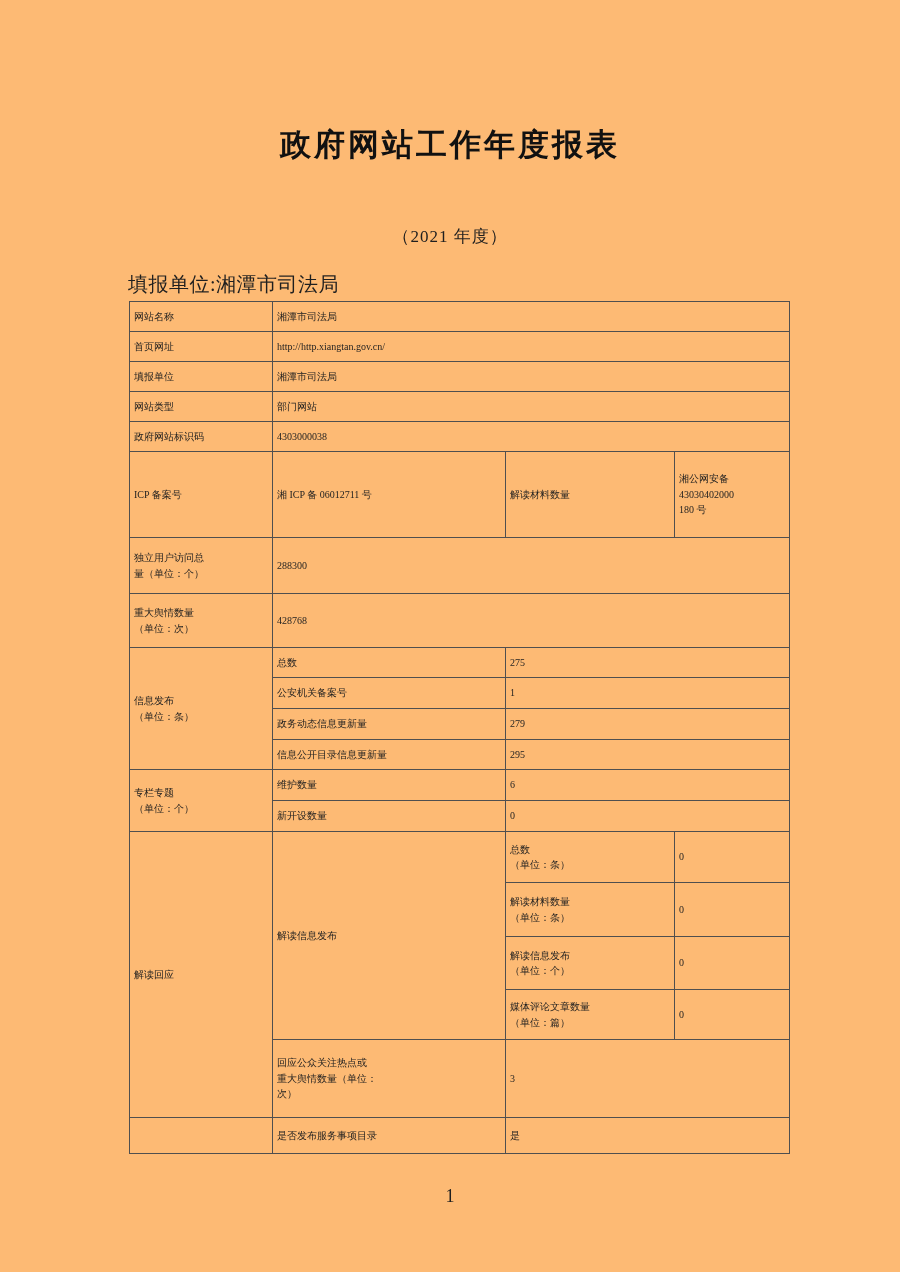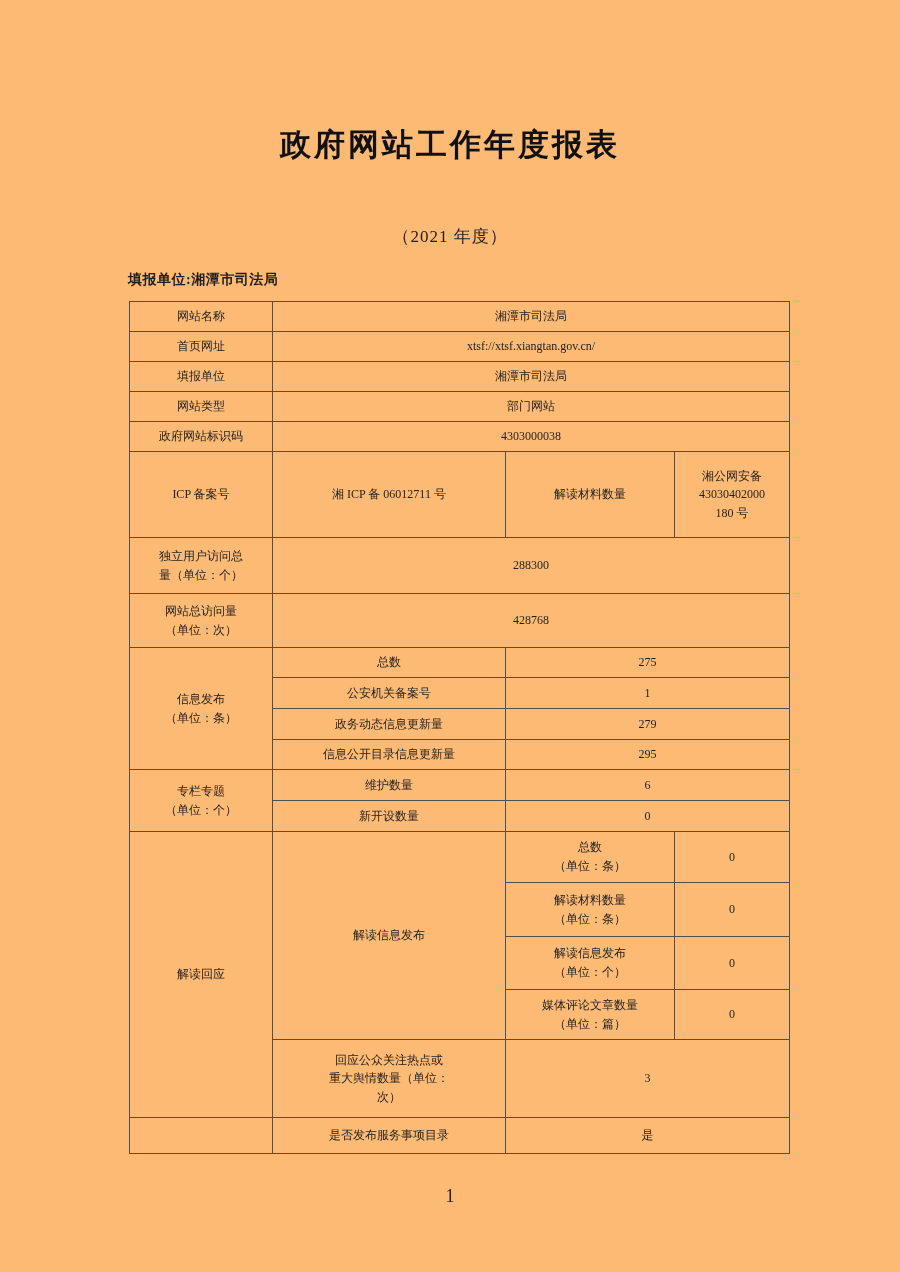--- a/index.html
+++ b/index.html
@@ -32,37 +32,36 @@
     width: 100%;
     text-align: center;
     font-size: 17px;
     letter-spacing: 1px;
     margin-top: 31px;
   }
   .reporting-unit {
     position: absolute;
     top: 271px;
     left: 128px;
-    font-size: 14px;
-    font-weight: 700;
+    font-size: 20px;
+    font-weight: 400;
     letter-spacing: 0.5px;
   }
   table.report {
     position: absolute;
     top: 301px;
     left: 129px;
     width: 660px;
     border-collapse: collapse;
     table-layout: fixed;
   }
   table.report td {
     border: 1px solid #4f4f4f;
-    text-align: center;
     vertical-align: middle;
-    font-size: 12px;
+    font-size: 10px;
     padding: 2px 4px;
     white-space: pre-line;
     word-break: break-all;
     line-height: 1.55;
   }
   tr.h30 { height: 30px; }
   tr.h31 { height: 31px; }
   tr.h86 { height: 86px; }
   tr.h56 { height: 56px; }
   tr.h54 { height: 54px; }
@@ -96,21 +95,21 @@
       <col style="width:169px">
       <col style="width:115px">
     </colgroup>
     <tbody>
       <tr class="h30">
         <td>网站名称</td>
         <td colspan="3">湘潭市司法局</td>
       </tr>
       <tr class="h30">
         <td>首页网址</td>
-        <td colspan="3">xtsf://xtsf.xiangtan.gov.cn/</td>
+        <td colspan="3">http://http.xiangtan.gov.cn/</td>
       </tr>
       <tr class="h30">
         <td>填报单位</td>
         <td colspan="3">湘潭市司法局</td>
       </tr>
       <tr class="h30">
         <td>网站类型</td>
         <td colspan="3">部门网站</td>
       </tr>
       <tr class="h30">
@@ -124,21 +123,21 @@
         <td>湘公网安备
 43030402000
 180 号</td>
       </tr>
       <tr class="h56">
         <td>独立用户访问总
 量（单位：个）</td>
         <td colspan="3">288300</td>
       </tr>
       <tr class="h54">
-        <td>网站总访问量
+        <td>重大舆情数量
 （单位：次）</td>
         <td colspan="3">428768</td>
       </tr>
       <tr class="h30">
         <td rowspan="4">信息发布
 （单位：条）</td>
         <td>总数</td>
         <td colspan="2">275</td>
       </tr>
       <tr class="h31">

